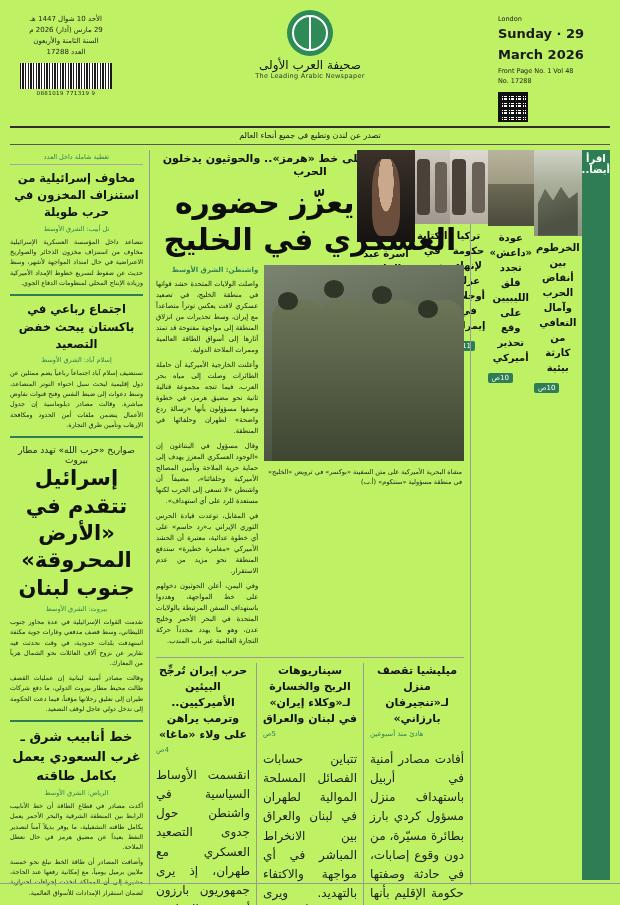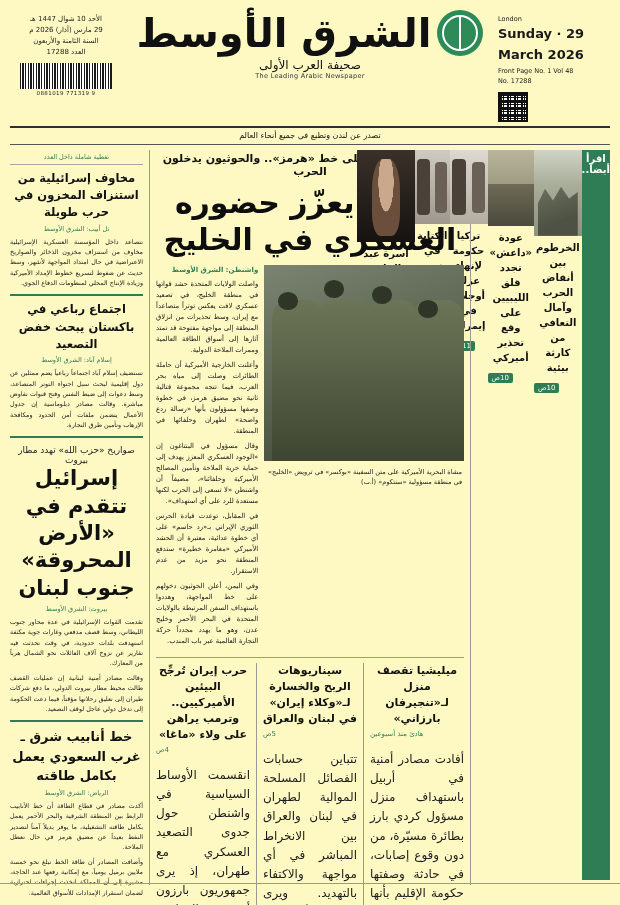--- a/index.html
+++ b/index.html
@@ -3,21 +3,21 @@
 <meta charset="utf-8">
 <style>
   * { box-sizing: border-box; }
   html, body {
     margin: 0; padding: 0;
     background: #d9d9d4;
     font-family: "DejaVu Sans", "Liberation Sans", sans-serif;
   }
   #page {
     width: 620px; height: 905px;
-    background: #fef9c3;
+    background: #bef264;
     position: relative;
     overflow: hidden;
     padding: 8px 10px 6px 10px;
   }
 
   
   .masthead {
     display: flex; flex-direction: row-reverse;
     align-items: flex-start;
     justify-content: space-between;
@@ -245,21 +245,20 @@
       <span class="ln">الأحد 10 شوال 1447 هـ</span>
       <span class="ln">29 مارس (آذار) 2026 م</span>
       <span class="ln">السنة الثامنة والأربعون</span>
       <span class="ln">العدد 17288</span>
       <div class="barcode"></div>
       <div class="barcode-num">9 771319 0881019</div>
     </div>
 
     <div class="mast-center">
       <div class="logo-row">
-        <div class="logo-text">الشرق الأوسط</div>
         <div class="globe"></div>
       </div>
       <div class="mast-sub">صحيفة العرب الأولى</div>
       <div class="mast-sub-en">The Leading Arabic Newspaper</div>
     </div>
 
     <div class="mast-left">
       <div>London</div>
       <div class="big">Sunday · 29 March 2026</div>
       <div>Front Page No. 1 Vol 48</div>

